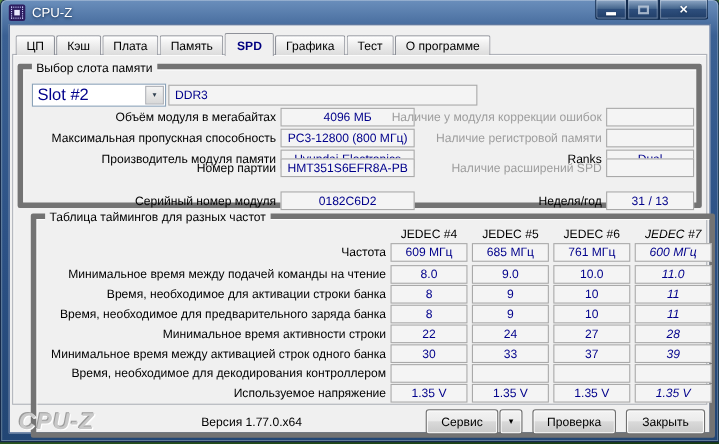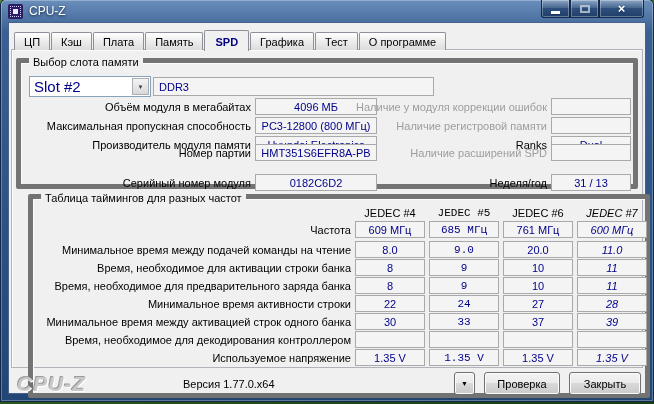--- a/index.html
+++ b/index.html
@@ -60,21 +60,21 @@
   .fldL { position:absolute; left:226px; top:0; width:122px; }
   .lblR { position:absolute; right:84px; top:0; bottom:0; width:282px; display:flex; align-items:center;
           justify-content:flex-end; font-size:11px; white-space:nowrap; color:#000; }
   .fldR { position:absolute; right:0; top:0; width:80px; }
   .dim { color:#9d9d9d; }
   
   .t-row, .t-head { position:absolute; left:8px; right:6px; height:17px; }
   .t-lbl { position:absolute; left:0; top:0; bottom:0; width:310px; display:flex; align-items:center;
            justify-content:flex-end; font-size:11px; white-space:nowrap; color:#000; }
   .hc { position:absolute; top:0; width:70px; text-align:center; font-size:11px; color:#000; }
-  .c1 { left:314px; } .c2 { left:388px;font-family:Liberation Mono, monospace; } .c3 { left:462px; } .c4 { left:536px;font-style:italic; }
+  .c1 { left:314px; } .c2 { left:388px; } .c3 { left:462px; } .c4 { left:536px;font-style:italic; }
   .cell { position:absolute; top:0; width:70px; }
   
   .footer { position:absolute; left:2px; top:349px; width:634px; height:24px; }
   .logo { position:absolute; left:6px; top:0; font-size:21px; font-weight:bold; font-style:italic;
           color:#c9c9c9; letter-spacing:1px; text-shadow:-1px -1px 0 #9a9a9a, 1px 1px 0 #ffffff; }
   .version { position:absolute; left:172px; top:6px; font-size:11px; color:#000; }
   .fbtns { position:absolute; right:4px; top:0; display:flex; gap:9px; }
   .split { display:flex; gap:1px; }
   .btn { height:23px; border:1px solid #707070; border-radius:3px; font-size:11px; color:#000;
          background:linear-gradient(180deg,#f3f3f3 0%,#ebebeb 45%,#d9d9d9 50%,#c9c9c9 100%);
@@ -174,21 +174,21 @@
             <div class="t-lbl">Частота</div>
             <div class="field cell c1">609 МГц</div>
             <div class="field cell c2">685 МГц</div>
             <div class="field cell c3">761 МГц</div>
             <div class="field cell c4">600 МГц</div>
           </div>
           <div class="t-row" style="top:42px">
             <div class="t-lbl">Минимальное время между подачей команды на чтение</div>
             <div class="field cell c1">8.0</div>
             <div class="field cell c2">9.0</div>
-            <div class="field cell c3">20.0</div>
+            <div class="field cell c3">10.0</div>
             <div class="field cell c4">11.0</div>
           </div>
           <div class="t-row" style="top:60px">
             <div class="t-lbl">Время, необходимое для активации строки банка</div>
             <div class="field cell c1">8</div>
             <div class="field cell c2">9</div>
             <div class="field cell c3">10</div>
             <div class="field cell c4">11</div>
           </div>
           <div class="t-row" style="top:78px">
@@ -228,20 +228,21 @@
           </div>
         </div>
 
       </div>
 
       <div class="footer">
         <div class="logo">CPU-Z</div>
         <div class="version">Версия 1.77.0.x64</div>
         <div class="fbtns">
           <div class="split">
+            <div class="btn tools">Сервис</div>
             <div class="btn arrow">▼</div>
           </div>
           <div class="btn validate">Проверка</div>
           <div class="btn closebtn">Закрыть</div>
         </div>
       </div>
 
     </div>
   </div>
 </div>

